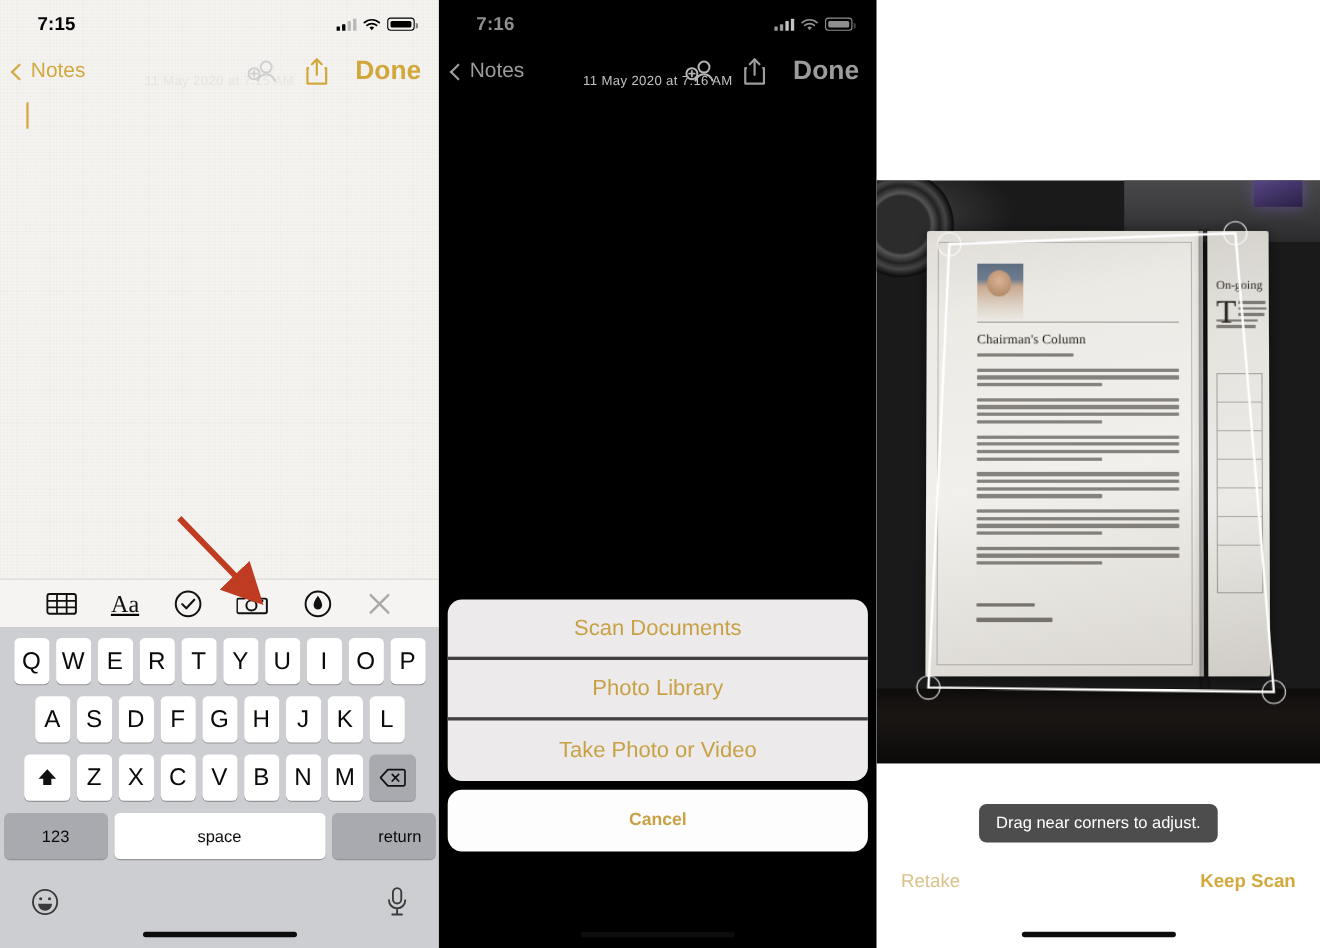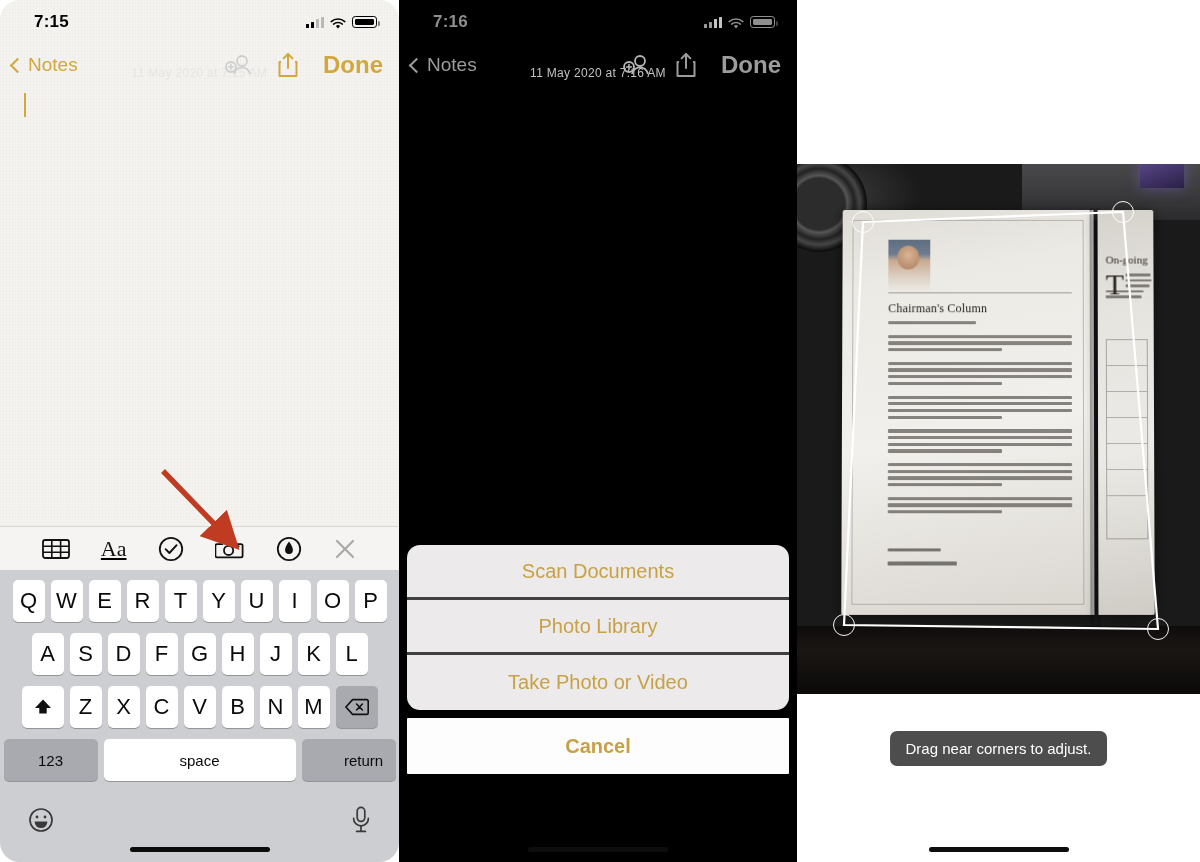--- a/index.html
+++ b/index.html
@@ -6,21 +6,21 @@
   html,body { width:1200px; height:862px; }
   body {
     font-family: "Liberation Sans", sans-serif;
     background:#ffffff;
     overflow:hidden;
   }
   .stage { position:relative; width:1200px; height:862px; display:flex; }
 
   
   .panel { position:relative; height:862px; overflow:hidden; flex:0 0 auto; }
-  .panel-1 { width:399px; background:#f3f2ef;border-radius:20px; }
+  .panel-1 { width:399px; background:#f3f2ef; }
   .panel-2 { width:398px; background:#000000; }
   .panel-3 { width:403px; background:#ffffff; }
 
   
   .paper {
     position:absolute; inset:0;
     background:
       repeating-linear-gradient(0deg, rgba(0,0,0,.012) 0 1px, rgba(0,0,0,0) 1px 3px),
       repeating-linear-gradient(90deg, rgba(0,0,0,.012) 0 1px, rgba(0,0,0,0) 1px 3px),
       #f4f3f0;
@@ -119,23 +119,23 @@
   .sheet-group {
     background:#eceaea; border-radius:13px; overflow:hidden;
   }
   .sheet-item {
     height:55px; display:flex; align-items:center; justify-content:center;
     font-size:20px; color:#c8a145; cursor:pointer;
     border-bottom:3px solid #404040;
   }
   .sheet-item:last-child { border-bottom:none; }
   .sheet-cancel {
-    margin-top:8px; background:#fdfdfd; border-radius:1px; height:56px;
+    margin-top:8px; background:#fdfdfd; border-radius:13px; height:56px;
     display:flex; align-items:center; justify-content:center;
-    font-size:20px; font-weight:700; color:#c8a145; cursor:pointer;
+    font-size:16px; font-weight:700; color:#c8a145; cursor:pointer;
   }
 
   
   .scan-wrap { position:absolute; left:0; top:164px; width:403px; height:530px; overflow:hidden; }
   .scan-bg {
     position:absolute; inset:0;
     background:
       radial-gradient(ellipse 120px 70px at 40px 30px, #3b3b3b 0%, #1a1a1a 70%),
       linear-gradient(180deg,#1d1d1d 0%, #171717 40%, #131313 72%, #0a0a0a 74%, #141414 100%);
   }
@@ -560,17 +560,21 @@
         <polygon points="66,58 326,48 361,465 47,461" fill="none" stroke="#ffffff" stroke-width="2.2"></polygon>
       </svg>
       <div class="handle" style="left:66px; top:58px;"></div>
       <div class="handle" style="left:326px; top:48px;"></div>
       <div class="handle" style="left:47px; top:461px;"></div>
       <div class="handle" style="left:361px; top:465px;"></div>
     </div>
 
     <div class="toast">Drag near corners to adjust.</div>
 
+    <div class="scan-actions">
+      <div class="retake">Retake</div>
+      <div class="keepscan">Keep Scan</div>
+    </div>
 
     <div class="home-indicator"></div>
   </div>
 
 </div>
 
 </body></html>

